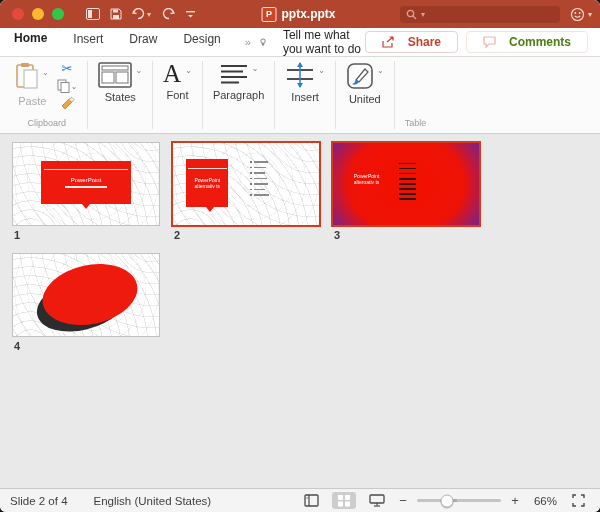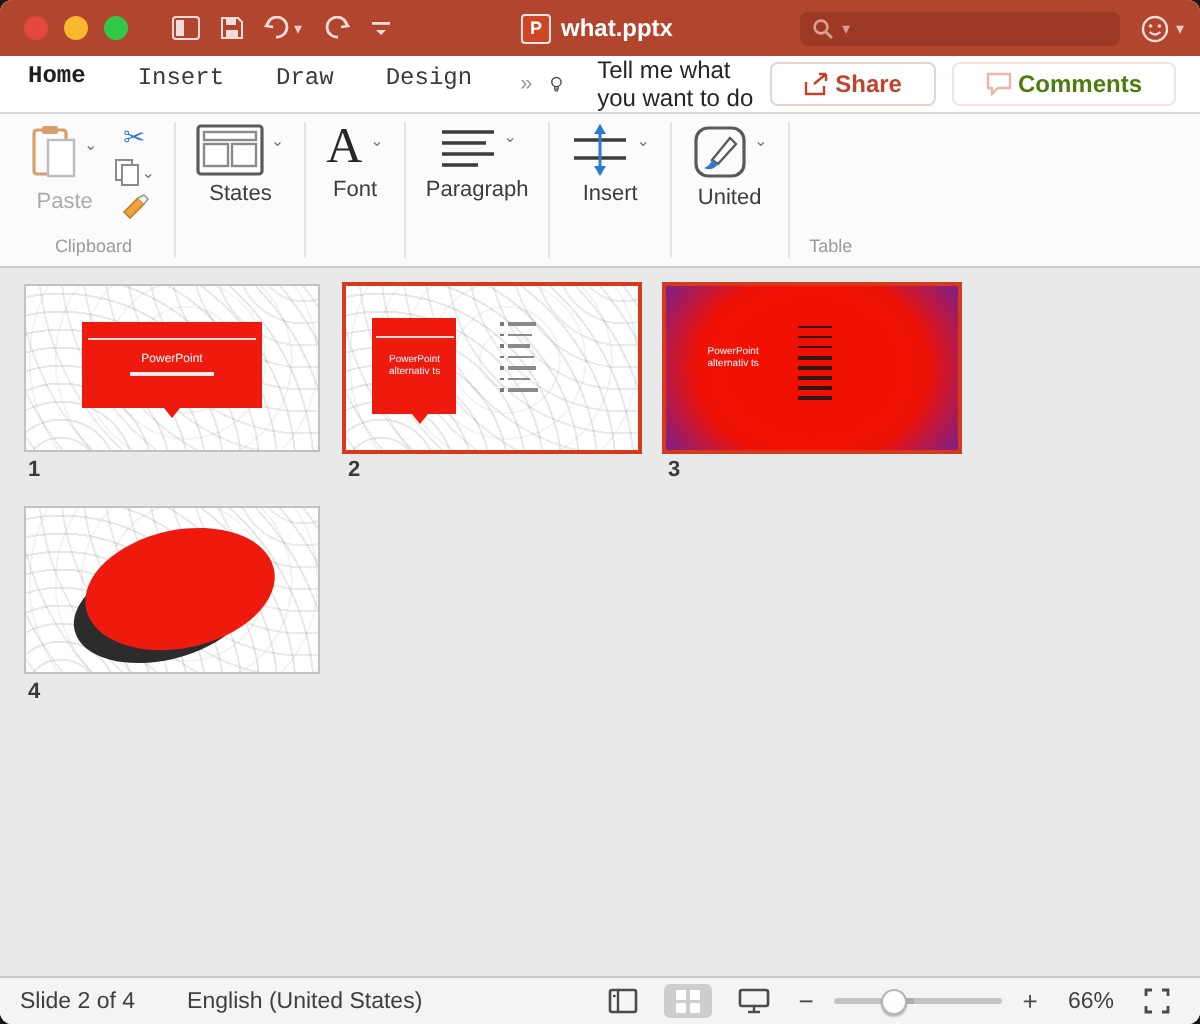--- a/index.html
+++ b/index.html
@@ -16,26 +16,26 @@
   .tb-ic{display:flex;align-items:center;}
   .tb-chev{font-size:8px;color:#eec9bf;margin-left:1px;}
   .doc-title{display:flex;align-items:center;gap:5px;margin-left:auto;margin-right:auto;color:#ffffff;font-weight:bold;font-size:12px;position:absolute;left:50%;transform:translateX(-52%);}
   .pptx-ic{width:13px;height:13px;background:#d04526;border:1px solid #f0e8e4;border-radius:2px;color:#fff;font-size:9px;font-weight:bold;display:flex;align-items:center;justify-content:center;}
   .searchbox{margin-left:auto;width:148px;height:17px;background:#9c3a25;border-radius:4px;display:flex;align-items:center;padding:0 6px;gap:3px;}
   .searchbox .ph{color:#dd9f8f;font-size:10.5px;white-space:nowrap;overflow:hidden;}
   .smiley{display:flex;align-items:center;gap:2px;margin-left:10px;color:#f4ddd6;}
 
   
   .tabbar{height:28px;background:#ffffff;border-bottom:1px solid #dadada;display:flex;align-items:center;padding:0 12px;flex:0 0 auto;font-size:12px;color:#3b3b3b;}
-  .tab{padding:5px 2px 12px;margin-right:22px;cursor:default;font-family:Liberation Mono, monospace;}
+  .tab{padding:5px 2px 12px;margin-right:22px;cursor:default;}
   .tab.active{font-weight:bold;color:#1f1f1f;border-bottom:2.5px solid #c7432c;}
   .tab-overflow{color:#9a9a9a;font-size:11px;margin-right:10px;letter-spacing:-1px;}
   .tellme{display:flex;align-items:center;gap:17px;color:#262626;}
   .right-btns{margin-left:auto;display:flex;gap:8px;}
-  .pill{display:flex;align-items:center;gap:3px;border:1px solid #e3d4d0;border-radius:4px;padding:3px 16px;font-size:12px;font-weight:bold;background:#fff;}
+  .pill{display:flex;align-items:center;gap:13px;border:1px solid #e3d4d0;border-radius:4px;padding:3px 16px;font-size:12px;font-weight:bold;background:#fff;}
   .pill.share{color:#c2432c;}
   .pill.comments{color:#4d7c0f;border-color:#f2e4e0;}
 
   
   .ribbon{height:76px;background:#fbfbfb;border-bottom:1px solid #cfcfcf;display:flex;flex:0 0 auto;padding:0 6px;}
   .rgroup{display:flex;flex-direction:column;align-items:center;position:relative;padding:5px 10px 2px;}
   .rgroup .glabel{font-size:9px;color:#9b9b9b;margin-top:auto;padding-bottom:3px;}
   .rsep{width:1px;background:#e2e2e2;margin:4px 0;}
   .bigbtn{display:flex;flex-direction:column;align-items:center;gap:3px;}
   .bigbtn .blabel{font-size:11px;color:#3c3c3c;display:flex;align-items:center;gap:2px;}
@@ -132,21 +132,21 @@
       </span>
       <span class="tb-ic">
         <svg width="11" height="10" viewBox="0 0 11 10">
             <rect x="1" y="2" width="9" height="1.4" fill="#f4ddd6"></rect>
             <path d="M3 6 L5.5 8.5 L8 6z" fill="#f4ddd6"></path>
           </svg>
       </span>
     </div>
     <div class="doc-title">
       <span class="pptx-ic">P</span>
-      <span>what.pptx</span>
+      <span>pptx.pptx</span>
     </div>
     <div class="searchbox">
       <svg width="11" height="11" viewBox="0 0 11 11">
           <circle cx="4.5" cy="4.5" r="3.2" fill="none" stroke="#dd9f8f" stroke-width="1.3"></circle>
           <line x1="7" y1="7" x2="10" y2="10" stroke="#dd9f8f" stroke-width="1.3"></line>
         </svg>
       <span class="tb-chev" style="color:#dd9f8f;">▾</span>
     </div>
     <div class="smiley">
       <svg width="15" height="15" viewBox="0 0 15 15">

